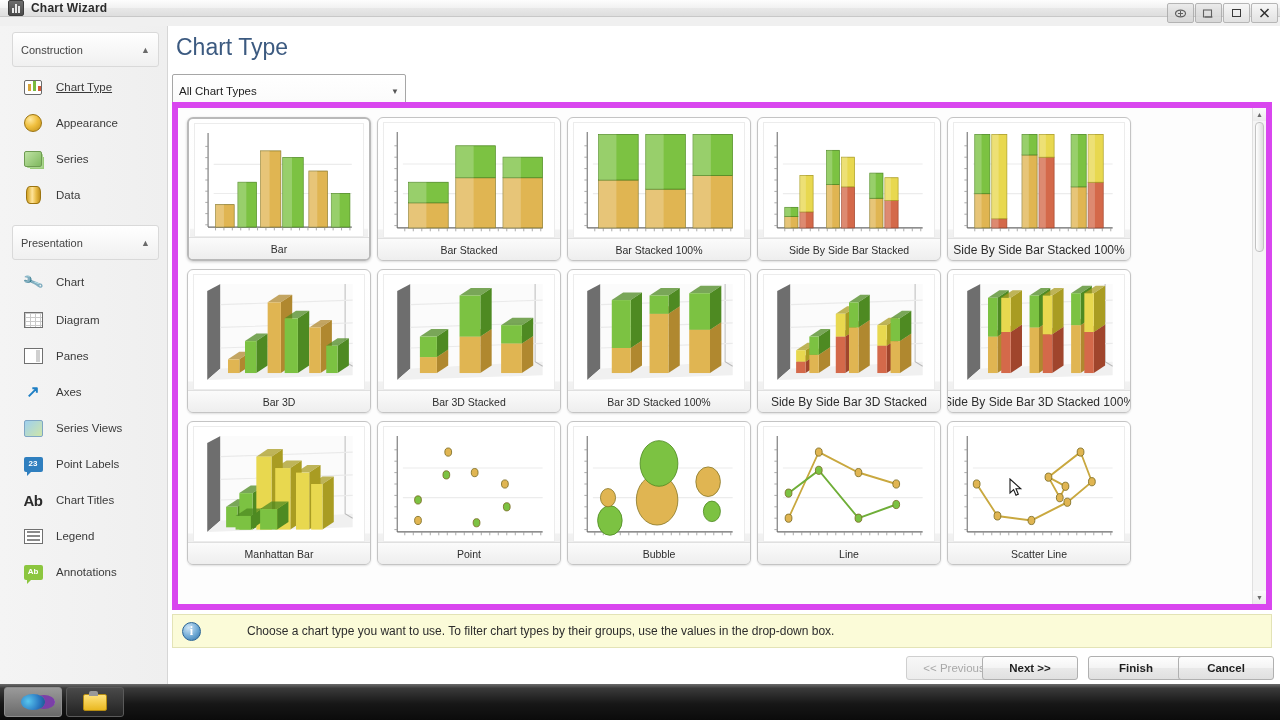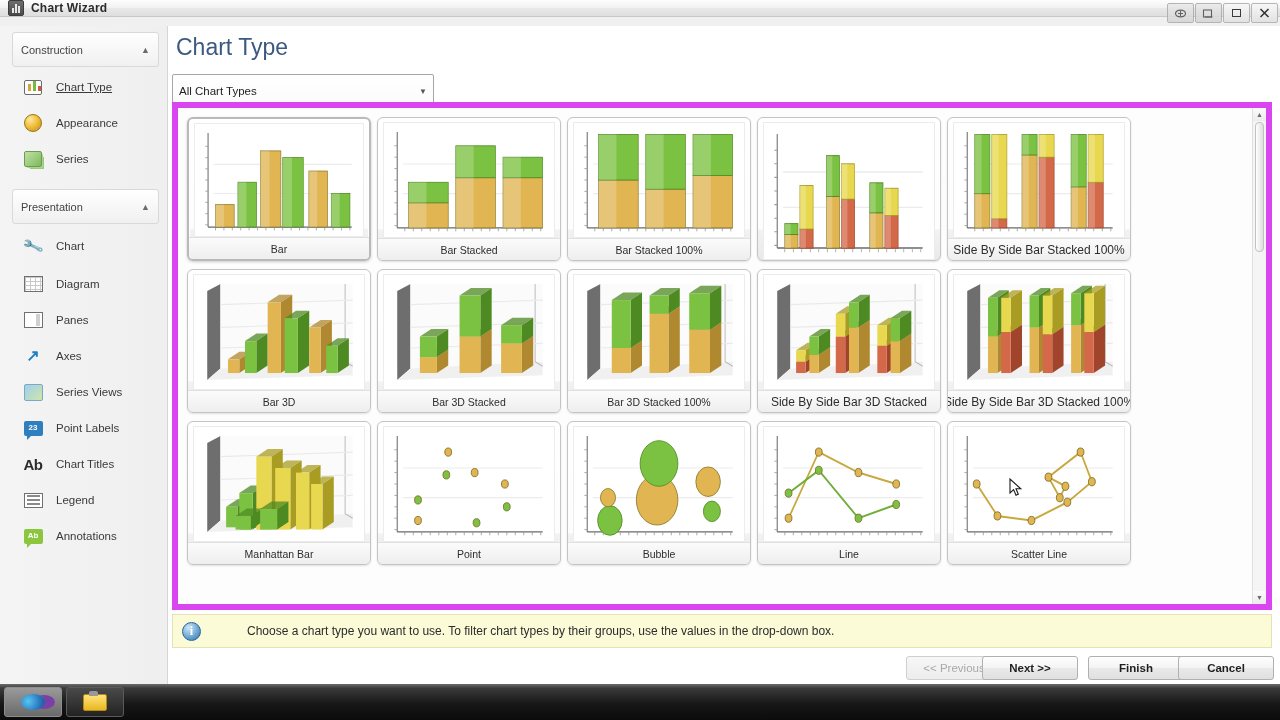--- a/index.html
+++ b/index.html
@@ -111,21 +111,21 @@
   
   .main {
     position: absolute; left: 168px; top: 26px; width: 1112px; height: 658px;
     background: #ffffff;
   }
   .page-title {
     position: absolute; left: 8px; top: 8px;
     font-size: 23px; color: #3c5a80; font-weight: 400;
   }
   .combo {
-    position: absolute; left: 4px; top: 48px; width: 262px; height: 21px;
+    position: absolute; left: 4px; top: 48px; width: 234px; height: 21px;
     background: linear-gradient(to bottom,#ffffff,#fafafa);
     border: 1px solid #a6a6a6; border-radius: 2px;
     display: flex; align-items: center; padding: 16px 6px;
     font-size: 11.5px; color: #222;
   }
   .combo .arrow { margin-left:auto; font-size: 8px; color: #555; }
 
   .gridwrap {
     position: absolute; left: 4px; top: 76px; width: 1100px; height: 508px;
     background: #fdfdfd; border: 6px solid #d946ef; overflow: hidden;
@@ -293,20 +293,26 @@
       <span class="nav-ico">
           <span class="ico-sphere"></span>
         </span>
       <span class="nav-label">Appearance</span>
     </div>
     <div class="nav-item">
       <span class="nav-ico">
           <span class="ico-series"></span>
         </span>
       <span class="nav-label">Series</span>
+    </div>
+    <div class="nav-item">
+      <span class="nav-ico">
+          <span class="ico-cyl"></span>
+        </span>
+      <span class="nav-label">Data</span>
     </div>
 
     <div class="group-head" style="margin-top:12px;">
       <span>Presentation</span>
       <span class="caret">▲</span>
     </div>
 
     <div class="nav-item" style="height:40px;">
       <span class="nav-ico">
           <span class="ico-wrench">🔧</span>
@@ -577,20 +583,21 @@
                   <rect x="112" y="66" width="14" height="26" fill="#e0b552" stroke="#8a7a2a" stroke-width=".7"></rect>
                   <rect x="112" y="66" width="6.3" height="26" fill="#ffffff" opacity=".22"></rect>
                   <rect x="112" y="44" width="14" height="22" fill="#7cc242" stroke="#4e8a22" stroke-width=".7"></rect>
                   <rect x="112" y="44" width="6.3" height="22" fill="#ffffff" opacity=".22"></rect>
                   <rect x="128" y="68" width="14" height="24" fill="#d4694a" stroke="#a0452c" stroke-width=".7"></rect>
                   <rect x="128" y="68" width="6.3" height="24" fill="#ffffff" opacity=".22"></rect>
                   <rect x="128" y="48" width="14" height="20" fill="#e8d84f" stroke="#a99c22" stroke-width=".7"></rect>
                   <rect x="128" y="48" width="6.3" height="20" fill="#ffffff" opacity=".22"></rect>
                 </svg>
               </div>
+              <div class="cap">Side By Side Bar Stacked</div>
             </div>
           </div>
           <div class="cell">
             <div class="card">
               <div class="thumb">
                 <svg viewBox="0 0 180 100" preserveAspectRatio="none">
                   <path d="M14 8 L14 92" stroke="#6a6a6a" stroke-width="1.1"></path>
                   <path d="M14 92 L168 92" stroke="#6a6a6a" stroke-width="1.1"></path>
                   <path d="M20 62 L168 62 M20 36 L168 36" stroke="#ececec" stroke-width="1"></path>
                   <path d="M22 92 L22 95" stroke="#9a9a9a" stroke-width=".8"></path>

